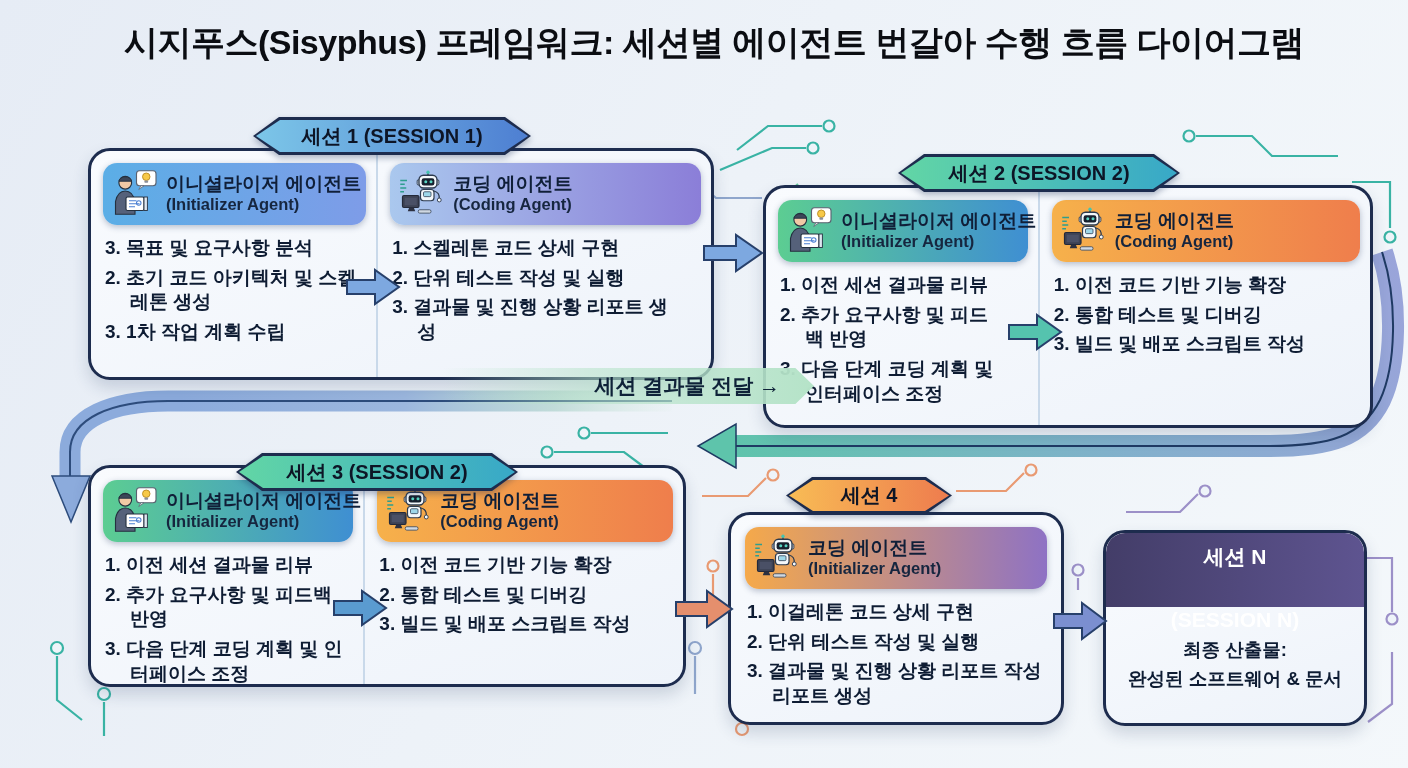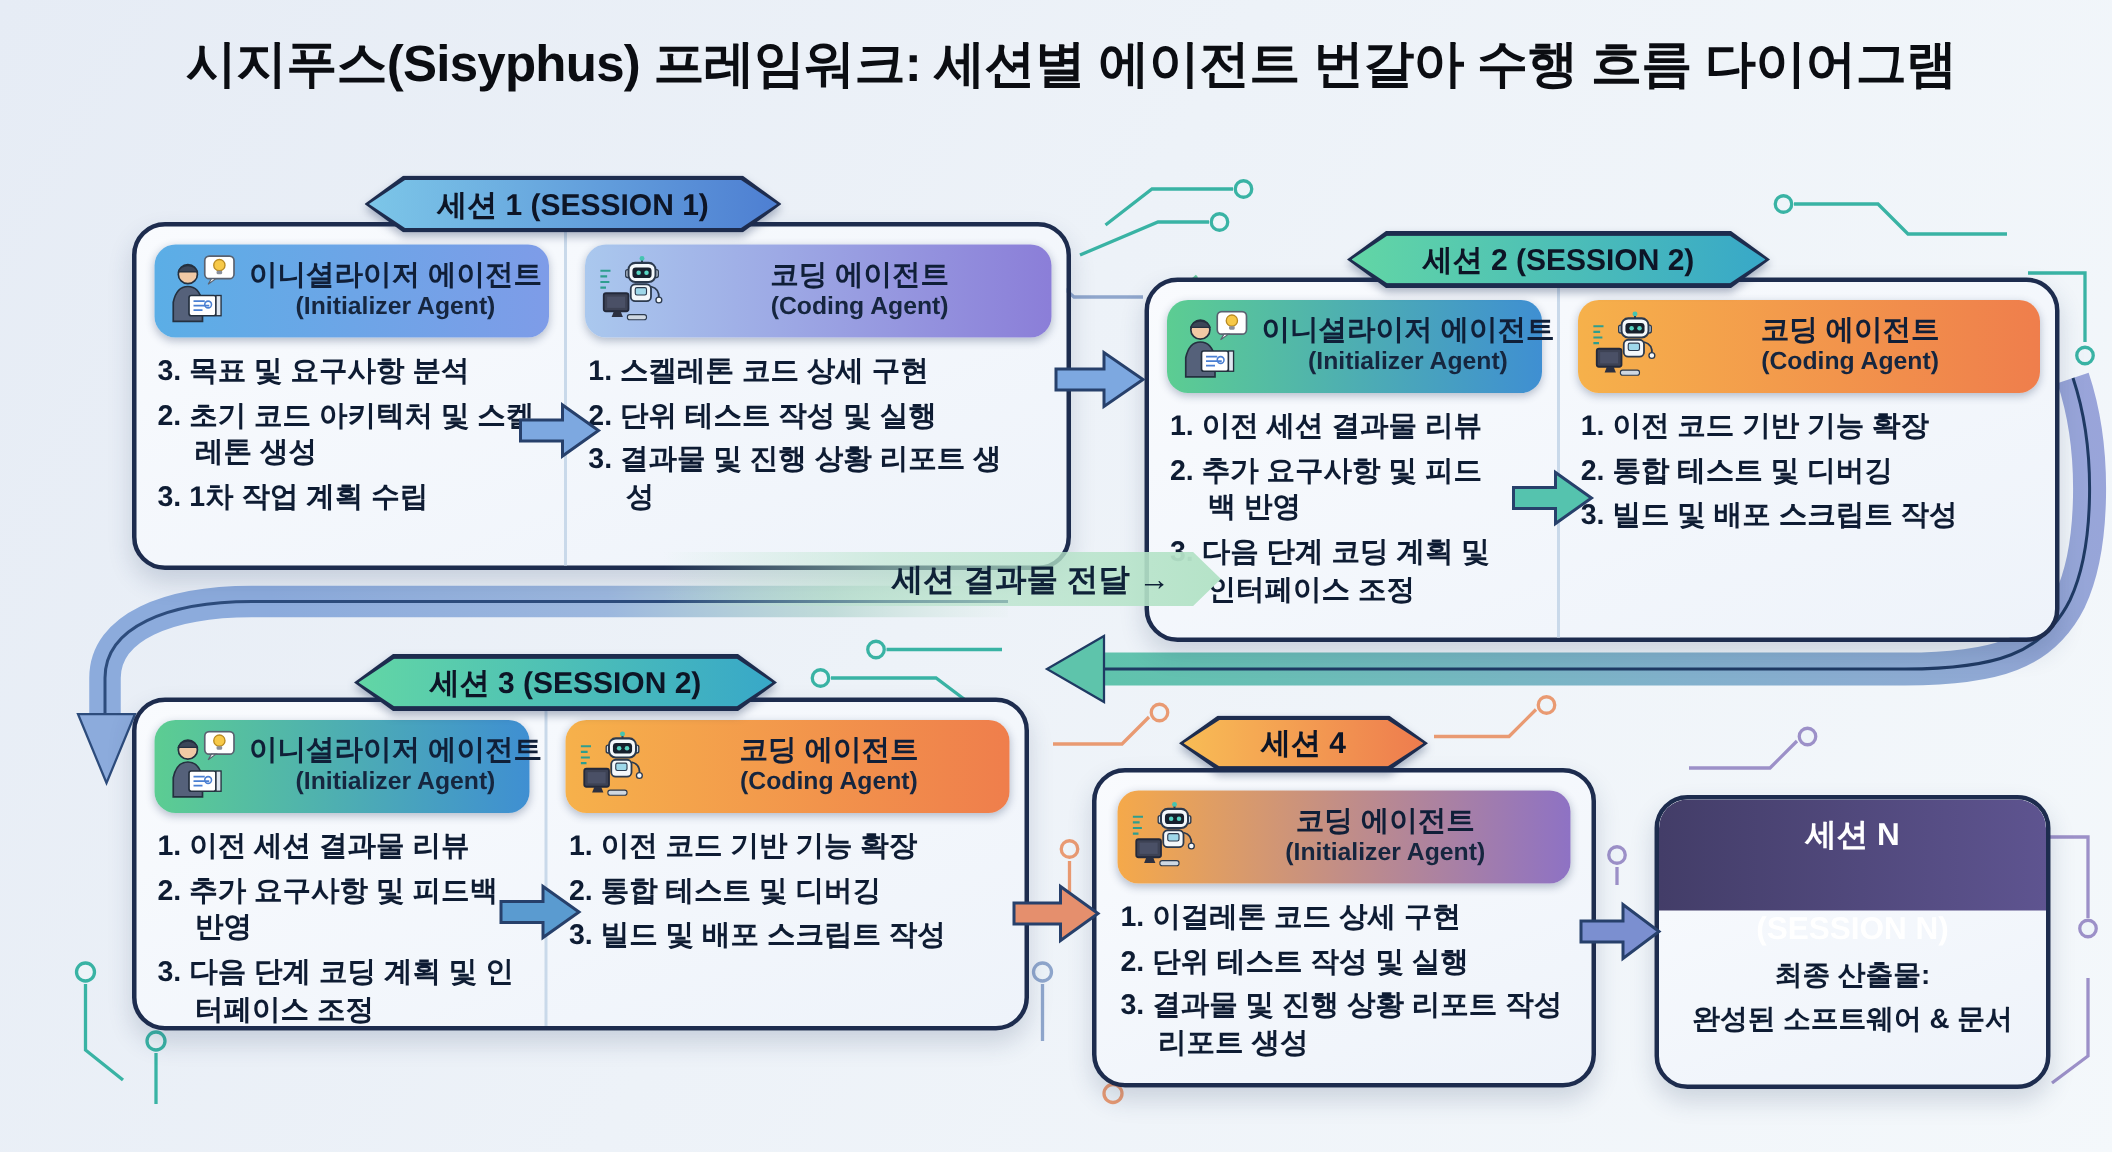--- a/index.html
+++ b/index.html
@@ -23,40 +23,40 @@
   .panel{position:relative;padding:12px 10px 6px 12px;box-sizing:border-box;}
   .panel.right{border-left:2px solid #c9d9ea;}
   .s1 .panel.left,.s3 .panel.left{width:46%;}
   .s1 .panel.right,.s3 .panel.right{width:54%;}
   .s2 .panel.left{width:45%;}
   .s2 .panel.right{width:55%;}
   .s4 .panel{width:100%;padding:12px 14px 6px 14px;}
   
   .agent{display:flex;align-items:center;gap:7px;border-radius:14px;padding:5px 8px;height:62px;
     box-shadow:0 2px 6px rgba(30,50,90,.3);box-sizing:border-box;}
-  .agent .titles{flex:1;text-align:center;line-height:1.18;}
+  .agent .titles{flex:1;text-align:left;line-height:1.18;}
   .agent-title{font-size:19px;font-weight:800;color:#101f38;white-space:nowrap;}
   .agent-sub{font-size:16.5px;font-weight:700;color:#16263f;white-space:nowrap;}
   .agent-icon{width:48px;height:48px;flex:0 0 48px;}
   .grad-init-blue{background:linear-gradient(90deg,#5baee6,#7e9ce8);}
   .grad-coding-purple{background:linear-gradient(90deg,#aac8ee,#8b7ed8);}
   .grad-init-green{background:linear-gradient(90deg,#5ccd92,#3f8fd2);}
   .grad-coding-orange{background:linear-gradient(90deg,#f6b14b,#ef7e4c);}
   .grad-coding-orange-purple{background:linear-gradient(90deg,#f5a94a,#8e72c4);}
   
   .tasks{list-style:none;margin:11px 2px 0 2px;padding:0;font-size:19px;font-weight:700;
     color:#0e1c33;line-height:1.3;}
   .tasks li{padding-left:25px;text-indent:-25px;margin-bottom:5px;}
   .s2 .panel.left .tasks{padding-right:20px;}
   .s1 .panel.right .tasks{padding-right:26px;}
   
   .badge{position:absolute;z-index:4;filter:drop-shadow(0 3px 3px rgba(30,50,90,.35));}
-  .badge-s1{left:243px;top:117px;width:278px;height:38px;}
+  .badge-s1{left:253px;top:117px;width:278px;height:38px;}
   .badge-s2{left:898px;top:154px;width:282px;height:38px;}
-  .badge-s3{left:236px;top:436px;width:282px;height:38px;}
+  .badge-s3{left:236px;top:453px;width:282px;height:38px;}
   .badge-s4{left:786px;top:477px;width:166px;height:37px;}
   .hex-outer{position:absolute;inset:0;background:#1d2c4e;
     clip-path:polygon(26px 0,calc(100% - 26px) 0,100% 50%,calc(100% - 26px) 100%,26px 100%,0 50%);}
   .hex-inner{position:absolute;inset:3px;
     clip-path:polygon(24px 0,calc(100% - 24px) 0,100% 50%,calc(100% - 24px) 100%,24px 100%,0 50%);}
   .hex-blue{background:linear-gradient(90deg,#7cc6e8,#4e7fd2);}
   .hex-green{background:linear-gradient(90deg,#62d6a5,#38a8c8);}
   .hex-orange{background:linear-gradient(90deg,#f8bc55,#ee7c4e);}
   .hex-label{position:absolute;inset:0;display:flex;align-items:center;justify-content:center;
     font-size:20px;font-weight:800;color:#0d1526;white-space:nowrap;}

